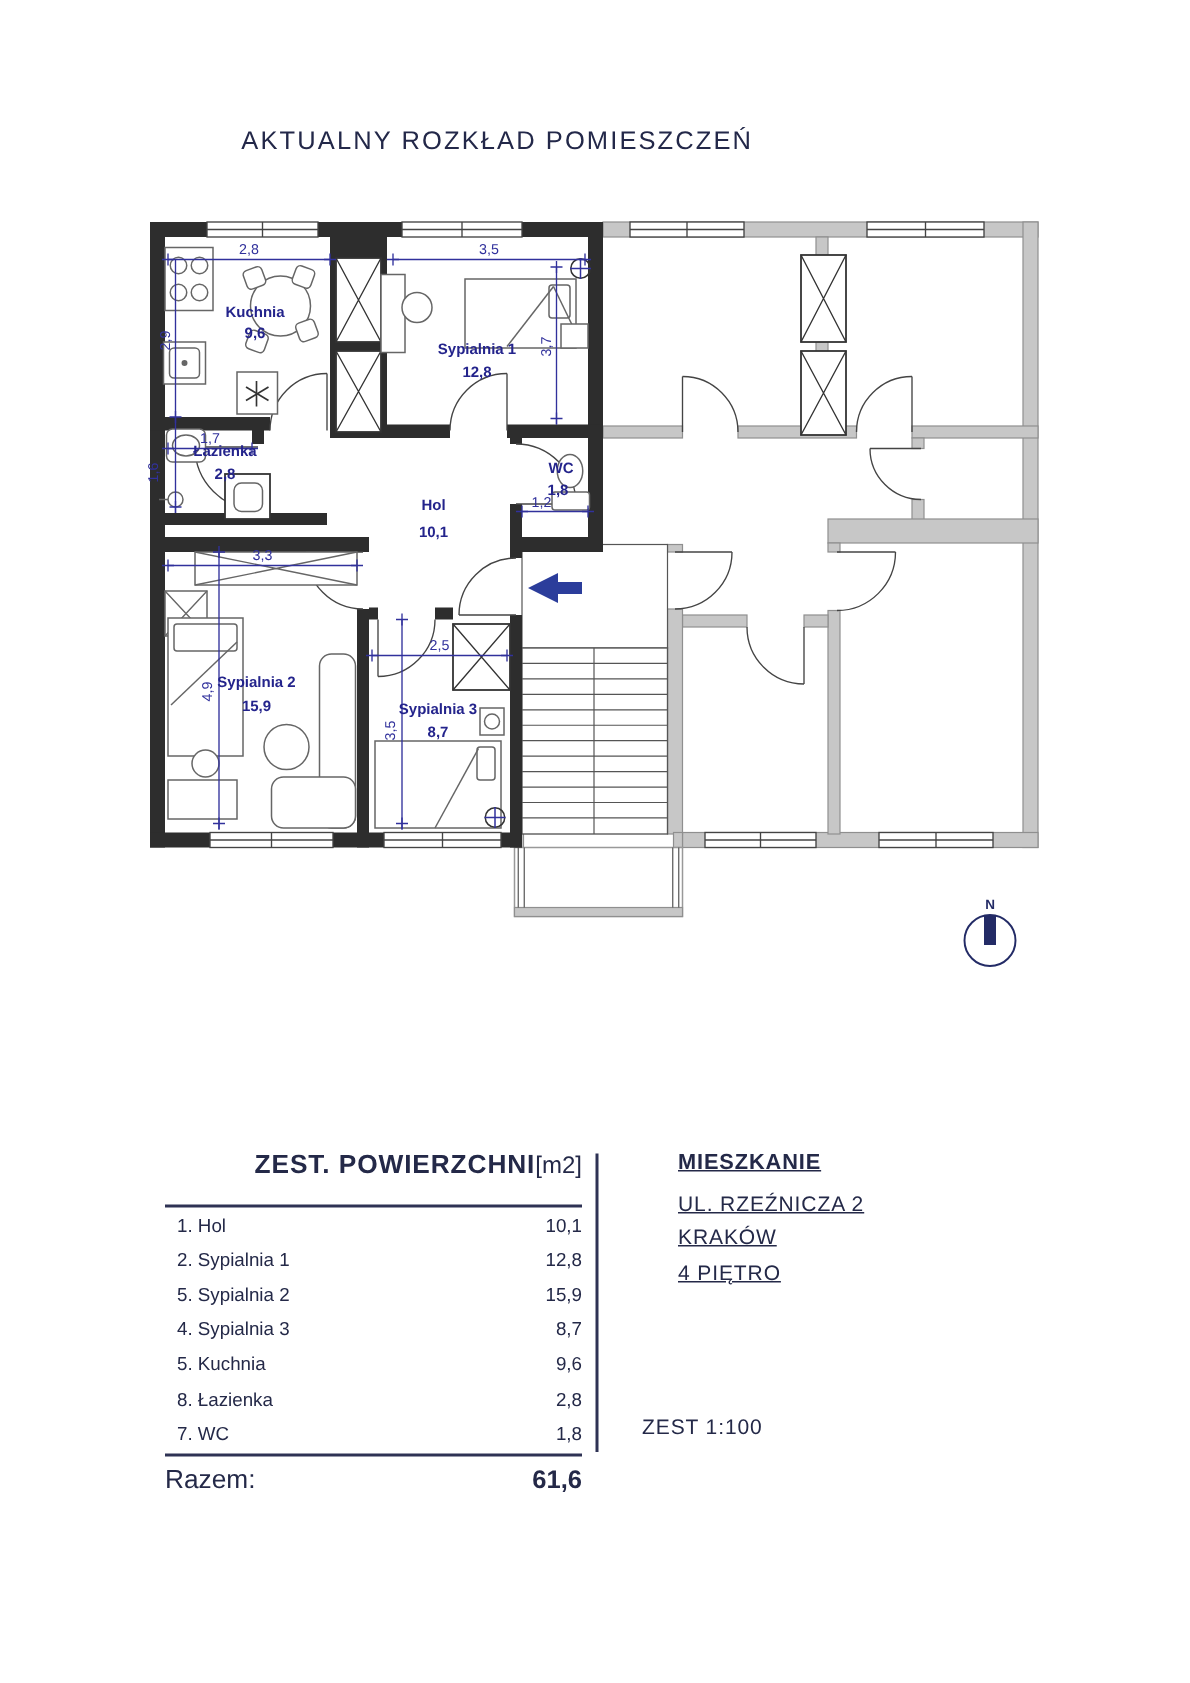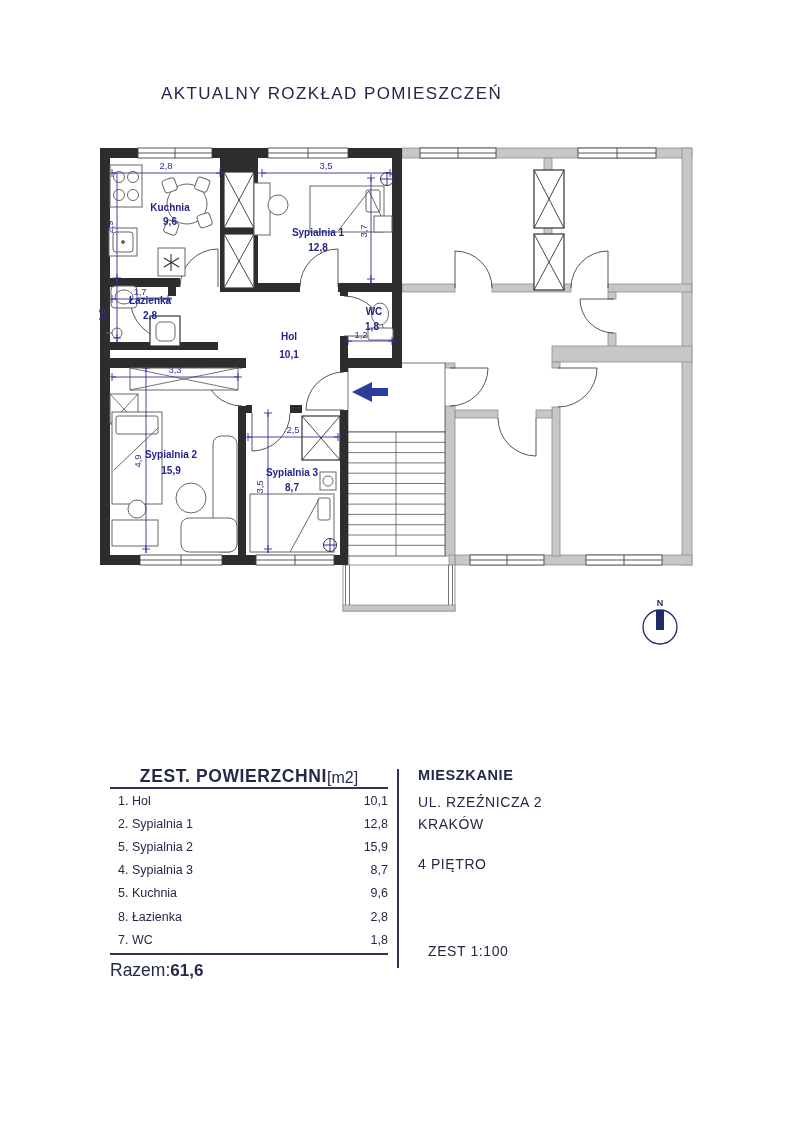--- a/index.html
+++ b/index.html
@@ -2,35 +2,35 @@
 <html><head>
 <meta charset="utf-8">
 <style>
   html,body{margin:0;padding:0;background:#ffffff;}
   body{width:793px;height:1122px;position:relative;overflow:hidden;
        font-family:"Liberation Sans","DejaVu Sans",sans-serif;color:#242948;}
   .page-title{position:absolute;top:84px;left:0;width:663px;text-align:center;
        font-size:17px;letter-spacing:1.4px;color:#232849;}
   .plan-svg{position:absolute;left:95px;top:140px;width:620px;height:530px;}
   .area-table{position:absolute;left:110px;top:766px;width:278px;}
-  .at-head{display:flex;justify-content:center;align-items:flex-end;
-       border-bottom:2px solid #2e3254;padding-bottom:0;}
+  .at-head{display:flex;justify-content:flex-end;align-items:flex-end;
+       border-bottom:2px solid #2e3254;padding-bottom:16px;}
   .at-title{font-size:17.5px;font-weight:700;letter-spacing:0.6px;}
   .at-unit{font-size:16px;}
   .at-row{display:flex;justify-content:space-between;font-size:12.5px;
        padding:4.6px 0 4.6px 8px;align-items:center;}
-  .at-total{display:flex;justify-content:flex-start;align-items:center;
+  .at-total{display:flex;justify-content:space-between;align-items:center;
        border-top:2px solid #2e3254;padding-top:5px;margin-top:2px;}
   .at-total-label{font-size:17.5px;}
   .at-total-value{font-size:17px;font-weight:700;}
   .v-divider{position:absolute;left:397px;top:769px;width:2px;height:199px;background:#2e3254;}
-  .info-block{position:absolute;left:418px;top:767px;}
+  .info-block{position:absolute;left:452px;top:767px;text-decoration:underline;}
   .info-type{font-size:14.5px;font-weight:700;letter-spacing:0.6px;margin-bottom:8px;}
   .info-line{font-size:14px;letter-spacing:0.6px;line-height:22px;}
-  .info-floor{font-size:14px;letter-spacing:0.6px;margin-top:21px;}
+  .info-floor{font-size:14px;letter-spacing:0.6px;margin-top:5px;}
   .info-scale{position:absolute;left:428px;top:943px;font-size:14px;letter-spacing:0.6px;}
   svg text{font-family:"Liberation Sans","DejaVu Sans",sans-serif;}
   .room-label{font-size:10px;font-weight:700;fill:#24248c;text-anchor:middle;}
   .dim-label{font-size:9.5px;fill:#31319c;text-anchor:middle;}
   .compass-n{font-size:9px;font-weight:700;fill:#232b66;text-anchor:middle;}
 </style>
 </head>
 <body>
 
 <div class="page-title">AKTUALNY ROZKŁAD POMIESZCZEŃ</div>

